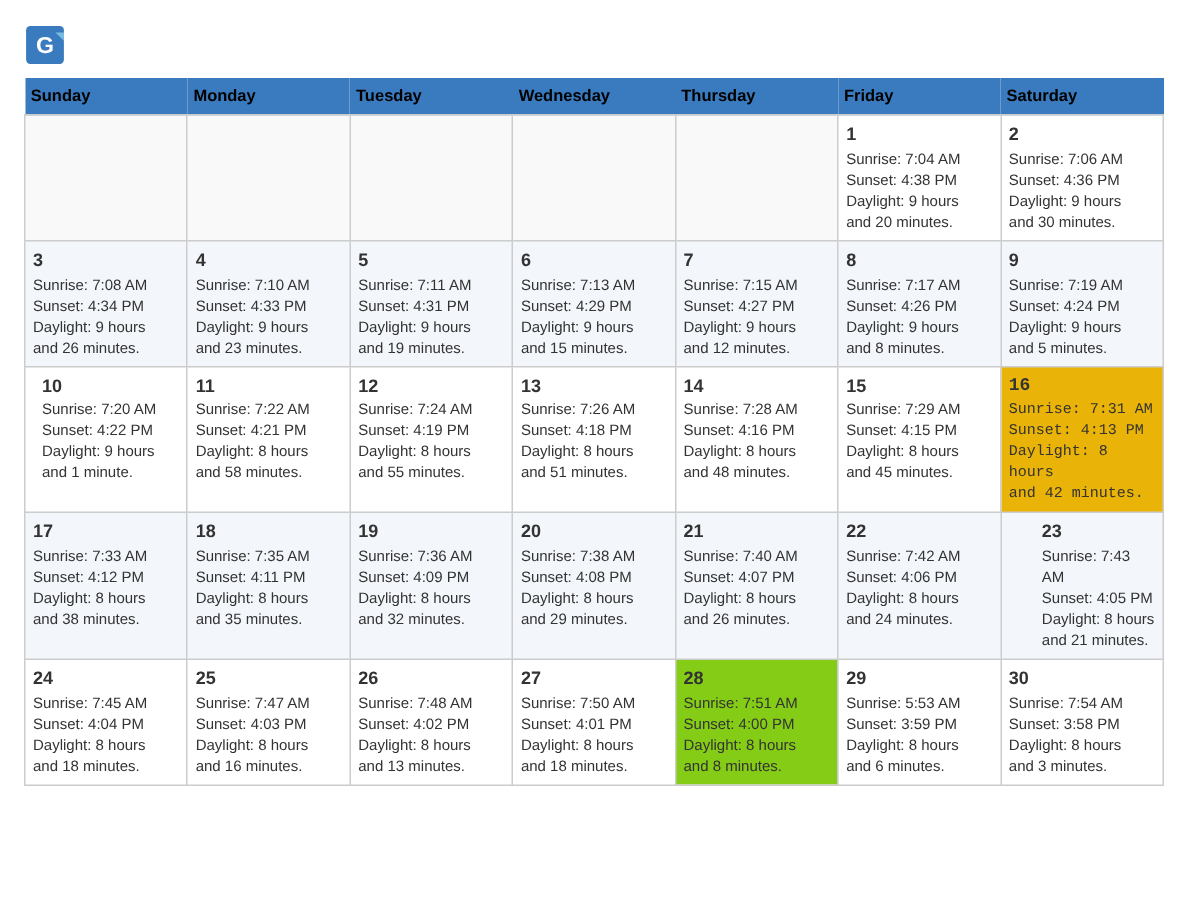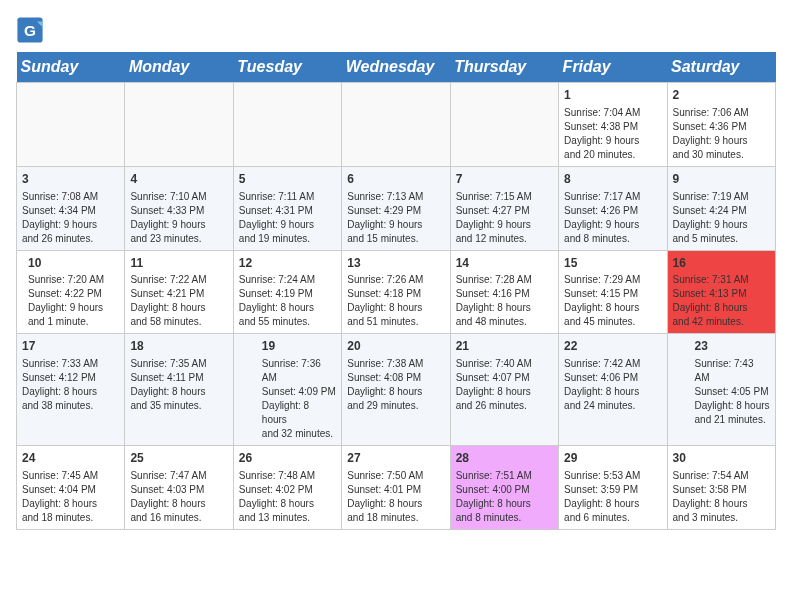--- a/index.html
+++ b/index.html
@@ -46,26 +46,25 @@
       font-size: 16px;
       color: #555;
     }
     table {
       width: 100%;
       border-collapse: collapse;
       font-size: 10.5px;
     }
     thead th {
       background-color: #3a7bbf;
-      color: #ffffff;
+      color: #000000;
       padding: 6px 4px;
       text-align: left;
-      font-size: 16px;
+      font-size: 11px;
       font-weight: bold;
-      font-style: italic;
     }
     td {
       border: 1px solid #ccc;
       vertical-align: top;
       padding: 4px 5px;
       height: 80px;
       width: 14.28%;
       color: #333;
       font-size: 10px;
       line-height: 1.4;
@@ -231,21 +230,21 @@
           <div>Daylight: 8 hours</div>
           <div>and 48 minutes.</div>
         </td>
         <td style="background-color: rgb(255, 255, 255);">
           <div class="day-num">15</div>
           <div>Sunrise: 7:29 AM</div>
           <div>Sunset: 4:15 PM</div>
           <div>Daylight: 8 hours</div>
           <div>and 45 minutes.</div>
         </td>
-        <td style="background-color: #ef4444;">
+        <td style="background-color: #eab308; font-family: Liberation Mono, monospace;">
           <div class="day-num">16</div>
           <div>Sunrise: 7:31 AM</div>
           <div>Sunset: 4:13 PM</div>
           <div>Daylight: 8 hours</div>
           <div>and 42 minutes.</div>
         </td>
       </tr>
       <tr class="week-row">
         <td style="background-color: rgb(243, 246, 250);">
           <div class="day-num">17</div>
@@ -254,21 +253,21 @@
           <div>Daylight: 8 hours</div>
           <div>and 38 minutes.</div>
         </td>
         <td style="background-color: rgb(243, 246, 250);">
           <div class="day-num">18</div>
           <div>Sunrise: 7:35 AM</div>
           <div>Sunset: 4:11 PM</div>
           <div>Daylight: 8 hours</div>
           <div>and 35 minutes.</div>
         </td>
-        <td style="background-color: rgb(243, 246, 250); padding-left: 28px;">
+        <td style="background-color: rgb(243, 246, 250);">
           <div class="day-num">19</div>
           <div>Sunrise: 7:36 AM</div>
           <div>Sunset: 4:09 PM</div>
           <div>Daylight: 8 hours</div>
           <div>and 32 minutes.</div>
         </td>
         <td style="background-color: rgb(243, 246, 250);">
           <div class="day-num">20</div>
           <div>Sunrise: 7:38 AM</div>
           <div>Sunset: 4:08 PM</div>
@@ -319,21 +318,21 @@
           <div>Daylight: 8 hours</div>
           <div>and 13 minutes.</div>
         </td>
         <td style="background-color: rgb(255, 255, 255);">
           <div class="day-num">27</div>
           <div>Sunrise: 7:50 AM</div>
           <div>Sunset: 4:01 PM</div>
           <div>Daylight: 8 hours</div>
           <div>and 18 minutes.</div>
         </td>
-        <td style="background-color: #f0abfc;">
+        <td style="background-color: #84cc16;">
           <div class="day-num">28</div>
           <div>Sunrise: 7:51 AM</div>
           <div>Sunset: 4:00 PM</div>
           <div>Daylight: 8 hours</div>
           <div>and 8 minutes.</div>
         </td>
         <td style="background-color: rgb(255, 255, 255);">
           <div class="day-num">29</div>
           <div>Sunrise: 5:53 AM</div>
           <div>Sunset: 3:59 PM</div>

